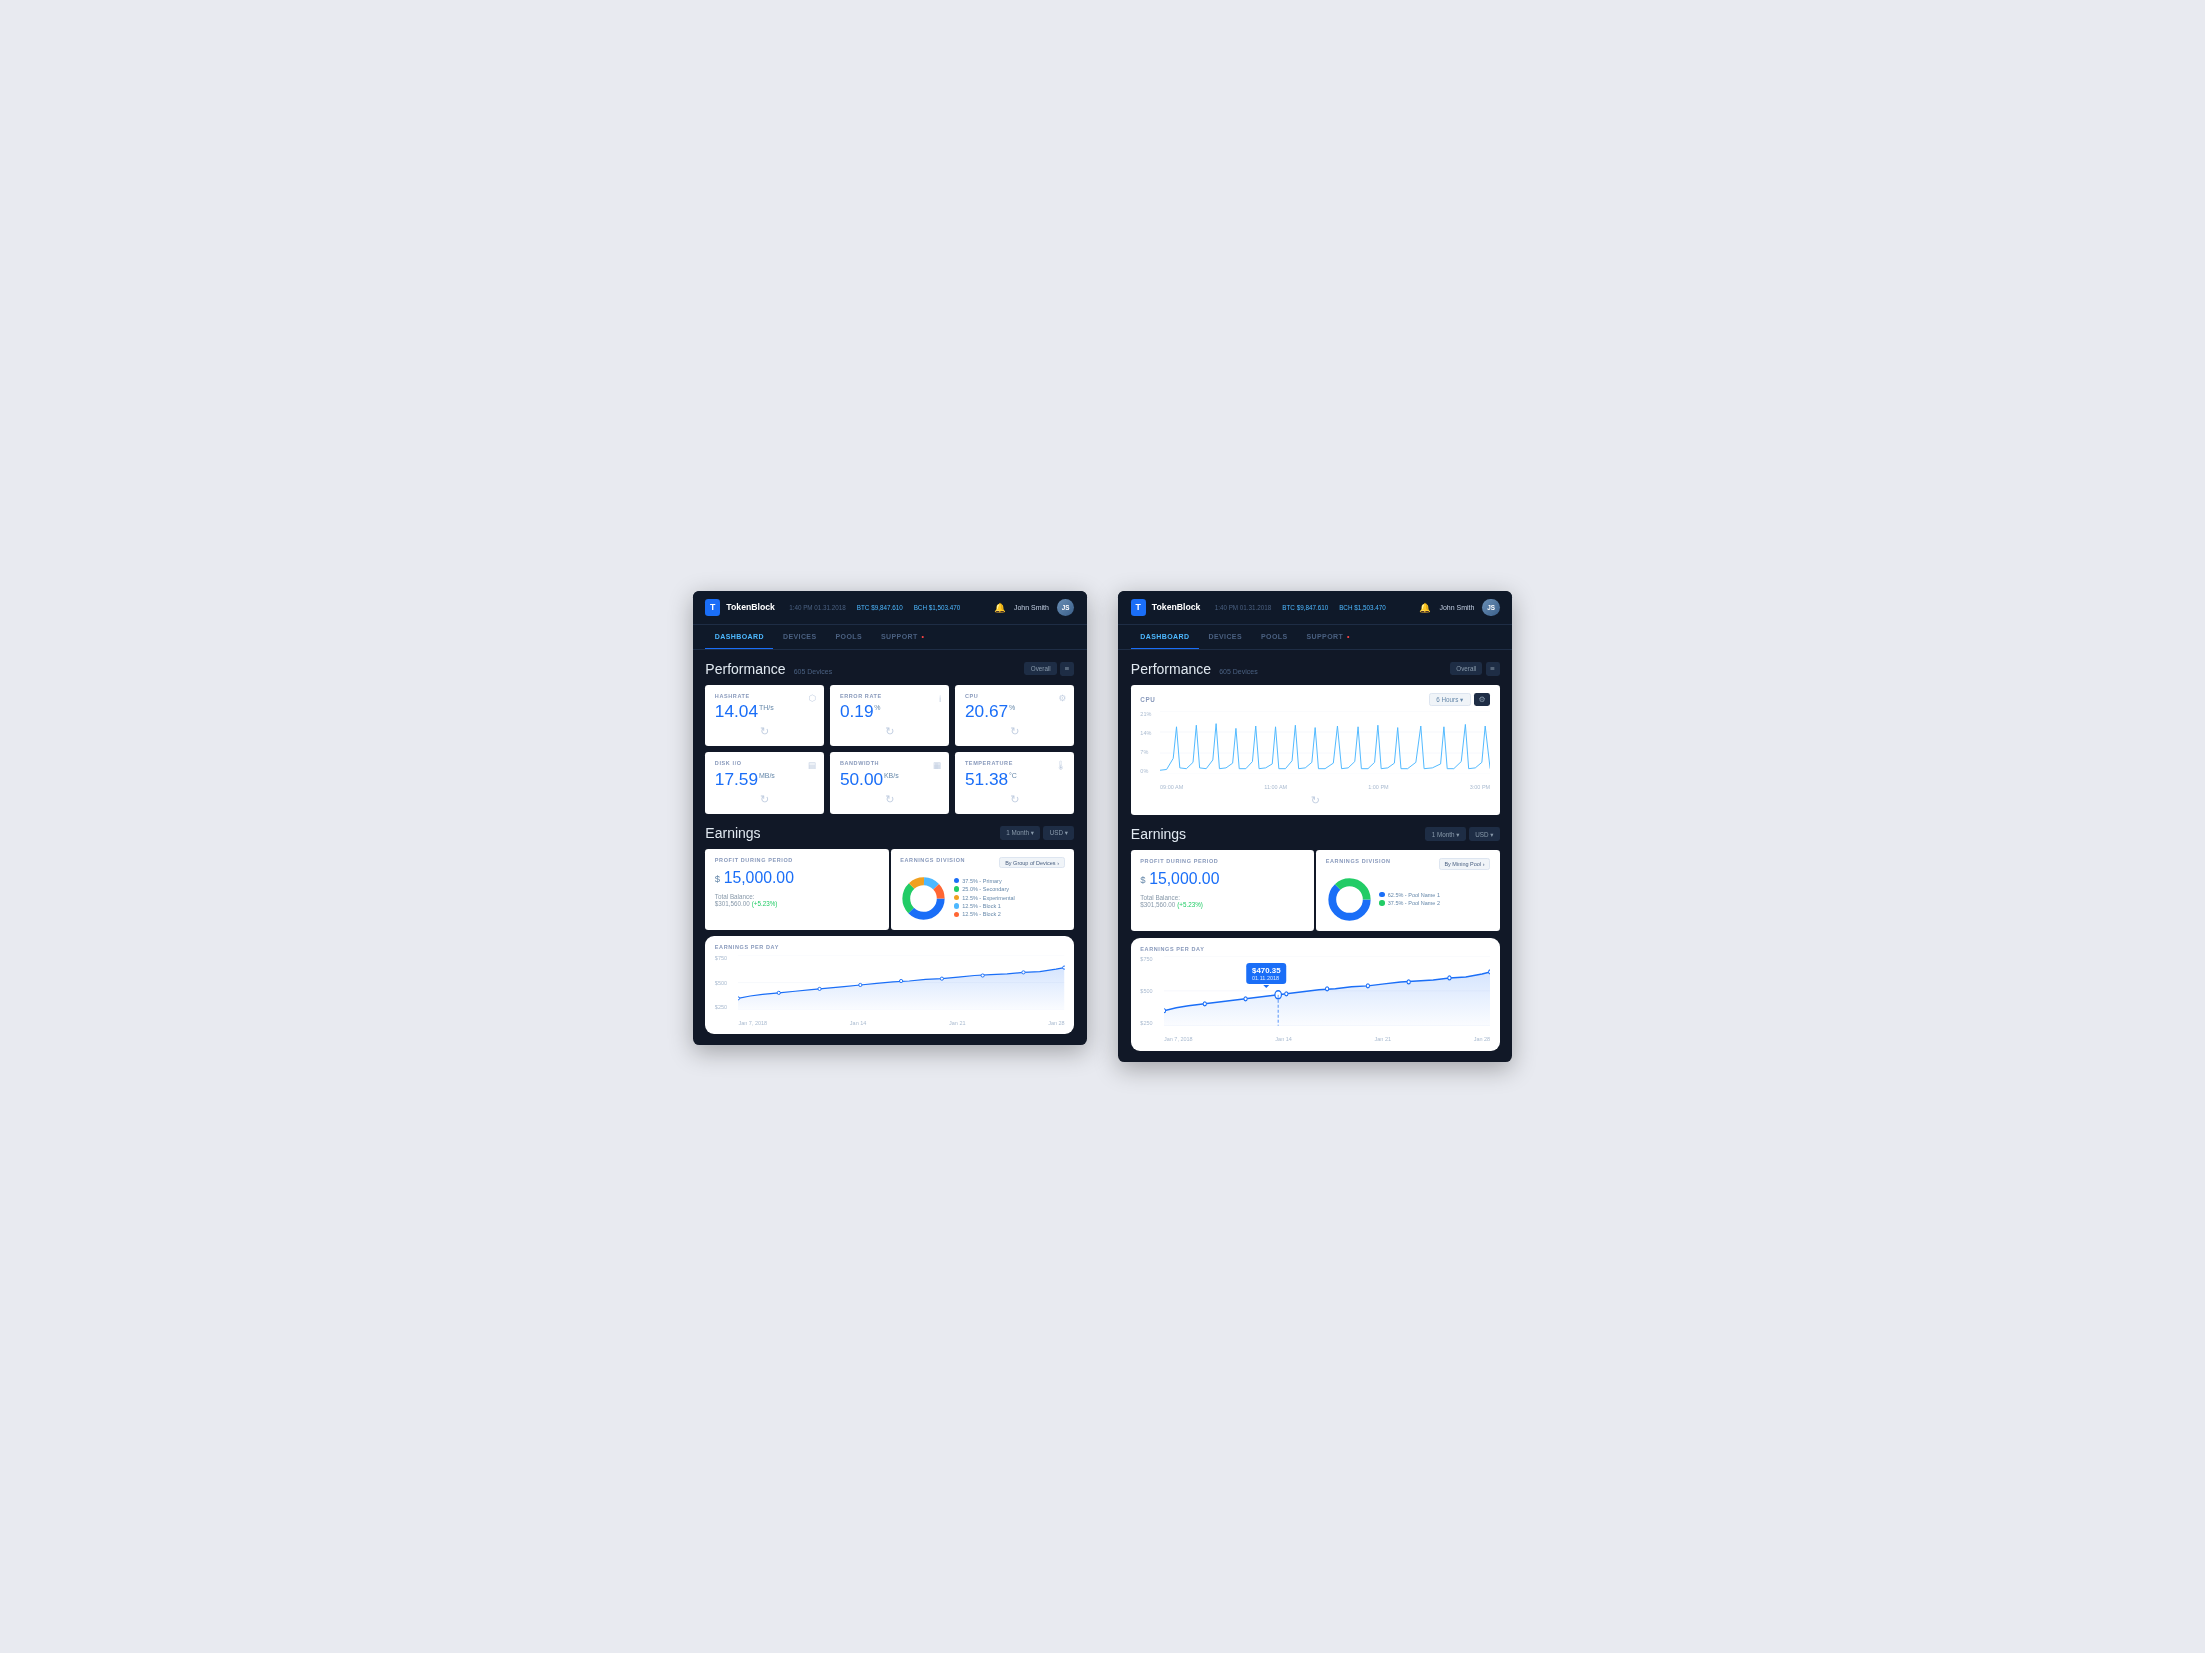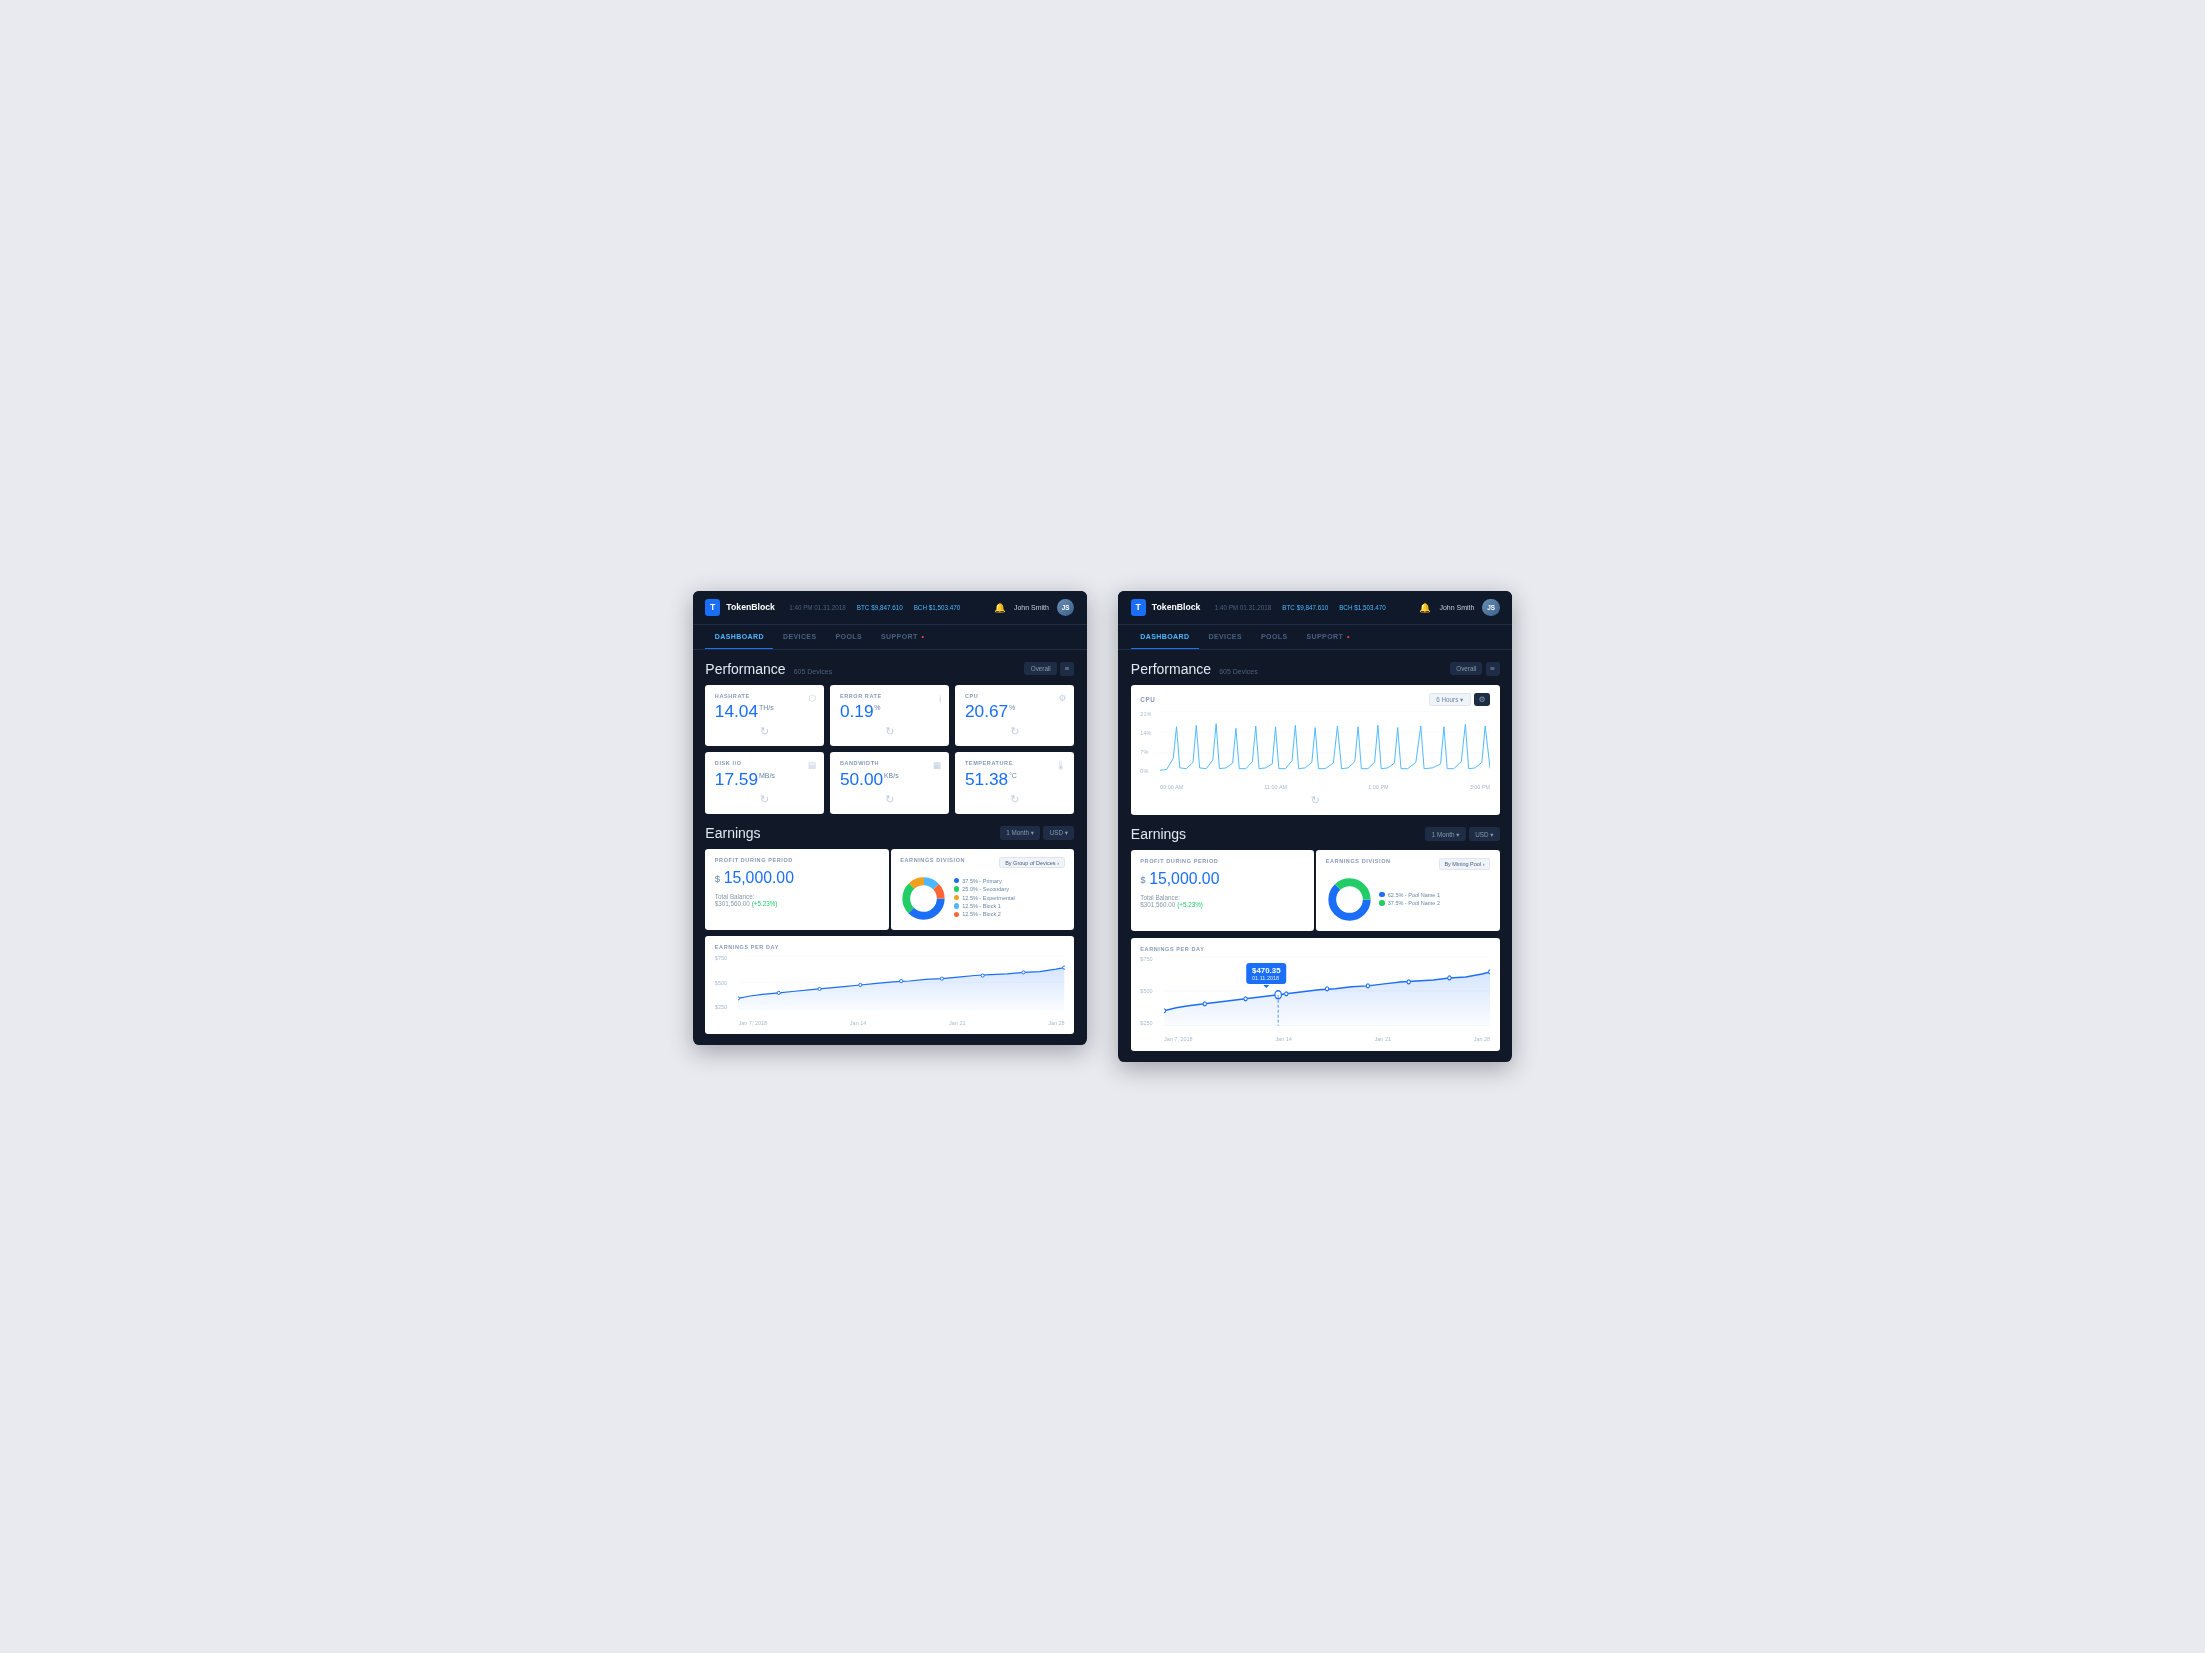--- a/index.html
+++ b/index.html
@@ -360,21 +360,21 @@
       border-radius: 50%;
       flex-shrink: 0;
     }
     .legend-text {
       font-size: 5.5px;
       color: #6688aa;
     }
     
     .epd-card {
       background: #fff;
-      border-radius: 3px;
+      border-radius: 9px;
       padding: 7.9px 9.5px;
     }
     .epd-title {
       font-size: 5.5px;
       color: #8899bb;
       font-weight: 700;
       letter-spacing: 0.6px;
       text-transform: uppercase;
       margin-bottom: 4.7px;
     }

